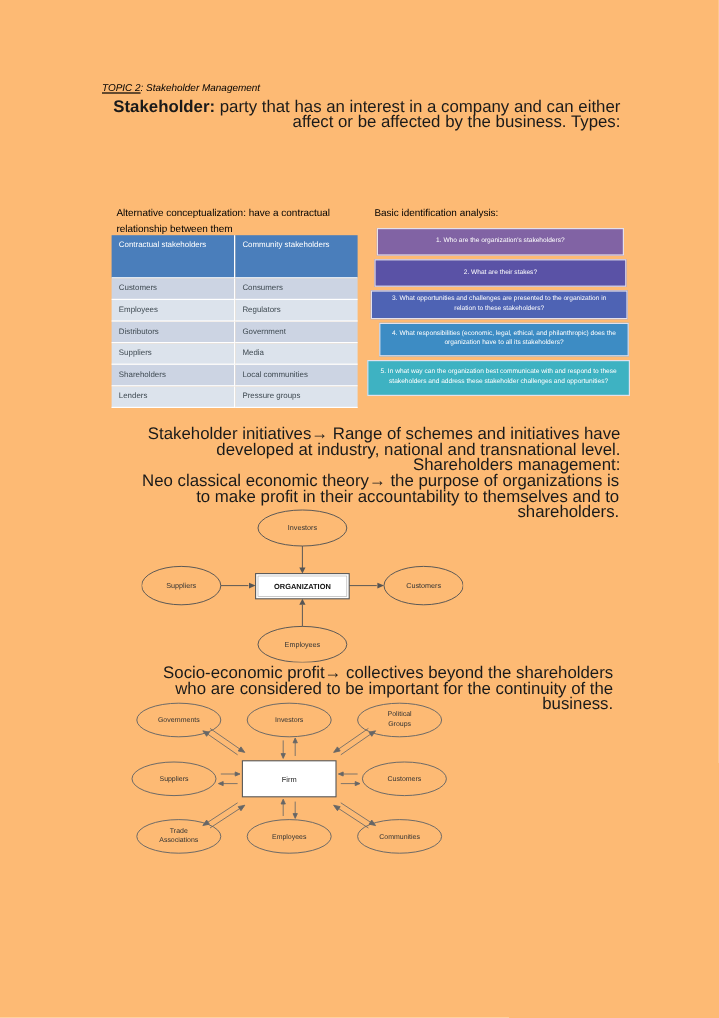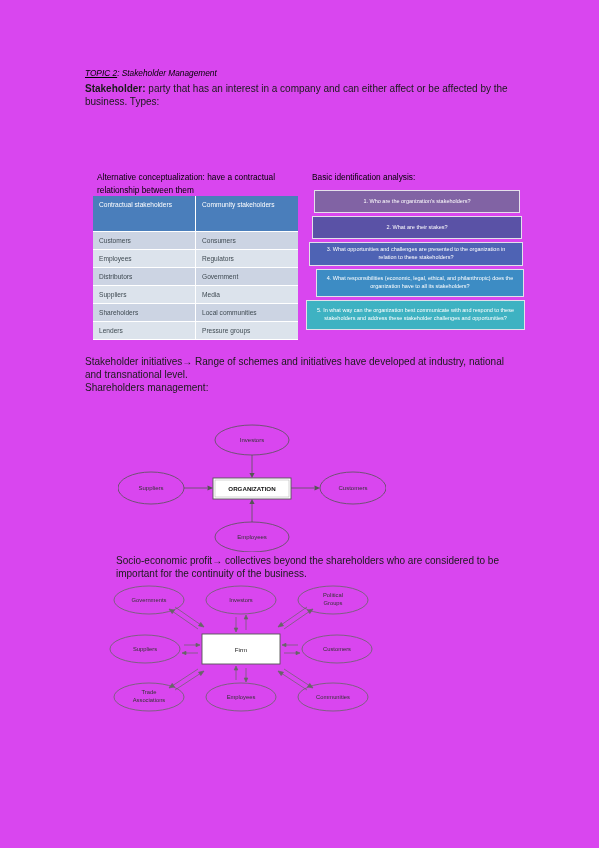--- a/index.html
+++ b/index.html
@@ -1,24 +1,24 @@
 <!DOCTYPE html>
 <html><head>
 <meta charset="utf-8">
 <style>
   html,body{margin:0;padding:0;background:#ffffff;}
   body{
     width:599px;height:848px;position:relative;overflow:hidden;
     font-family:"Liberation Sans","DejaVu Sans",sans-serif;
     color:#000;
   }
-  .page{position:absolute;left:0;top:0;width:599px;height:848px;background:#d946ef;}
-
-  
-  .txt{position:absolute;font-size:10px;line-height:13.2px;color:#1a1a1a;white-space:pre-wrap;}
+  .page{position:absolute;left:0;top:0;width:599px;height:848px;background:#fdba74;}
+
+  
+  .txt{position:absolute;font-size:14px;line-height:13.2px;color:#1a1a1a;white-space:pre-wrap;text-align:right;}
   .topic{position:absolute;left:85px;top:68px;font-size:8.3px;font-style:italic;}
   .topic u{text-decoration:underline;}
   .lbl-bold{font-weight:bold;}
 
   .para1{left:85px;top:82px;width:432px;}
   .indent1{left:116px;top:110px;width:400px;}
   .para2{left:85px;top:355px;width:432px;}
   .indent2{left:116px;top:394px;width:400px;}
   .para3{left:116px;top:554px;width:395px;}
 
@@ -106,20 +106,21 @@
     <div class="fbox fb1">1. Who are the organization's stakeholders?</div>
     <div class="fbox fb2">2. What are their stakes?</div>
     <div class="fbox fb3">3. What opportunities and challenges are presented to the organization in relation to these stakeholders?</div>
     <div class="fbox fb4">4. What responsibilities (economic, legal, ethical, and philanthropic) does the organization have to all its stakeholders?</div>
     <div class="fbox fb5">5. In what way can the organization best communicate with and respond to these stakeholders and address these stakeholder challenges and opportunities?</div>
   </div>
 
   <div class="txt para2"><span>Stakeholder initiatives→ Range of schemes and initiatives have developed at industry, national and transnational level.</span>
 <span>Shareholders management:</span></div>
 
+  <div class="txt indent2">Neo classical economic theory→ the purpose of organizations is to make profit in their accountability to themselves and to shareholders.</div>
 
   <div class="d1">
     <svg width="268" height="128" viewBox="0 0 268 128">
       <g fill="none" stroke="#555" stroke-width="0.8">
         <ellipse cx="134" cy="16" rx="37" ry="15"></ellipse>
         <ellipse cx="33" cy="64" rx="33" ry="16"></ellipse>
         <ellipse cx="235" cy="64" rx="33" ry="16"></ellipse>
         <ellipse cx="134" cy="113" rx="37" ry="15"></ellipse>
       </g>
       <rect x="95" y="54" width="78" height="21" fill="#ffffff" stroke="#555" stroke-width="0.9"></rect>

